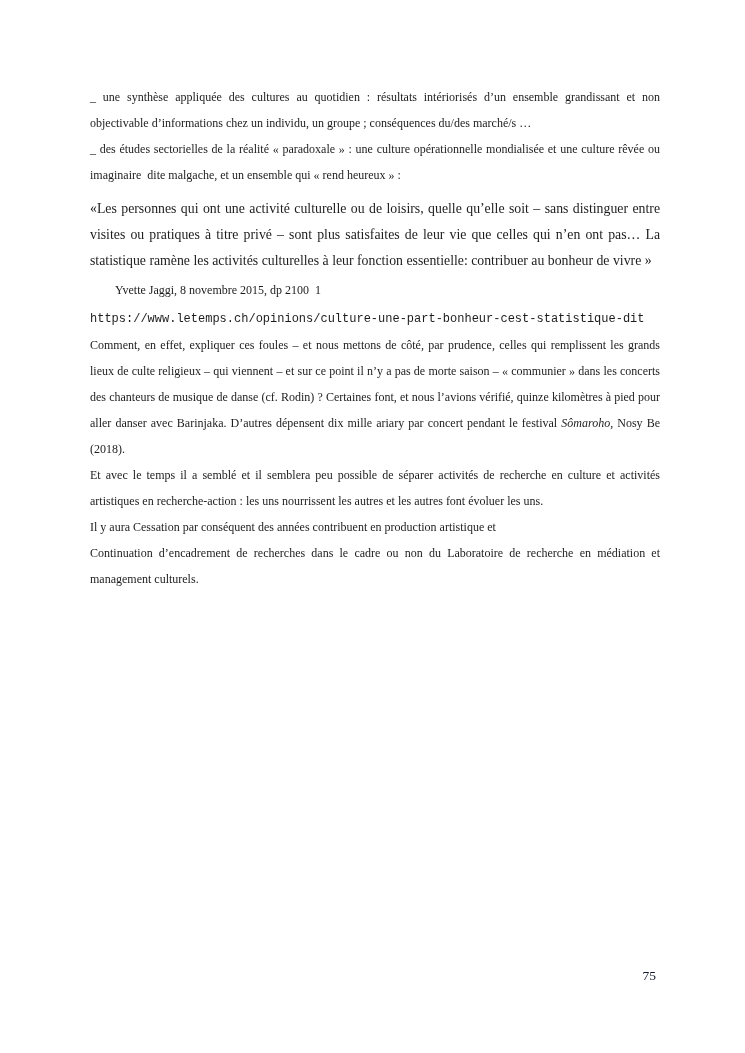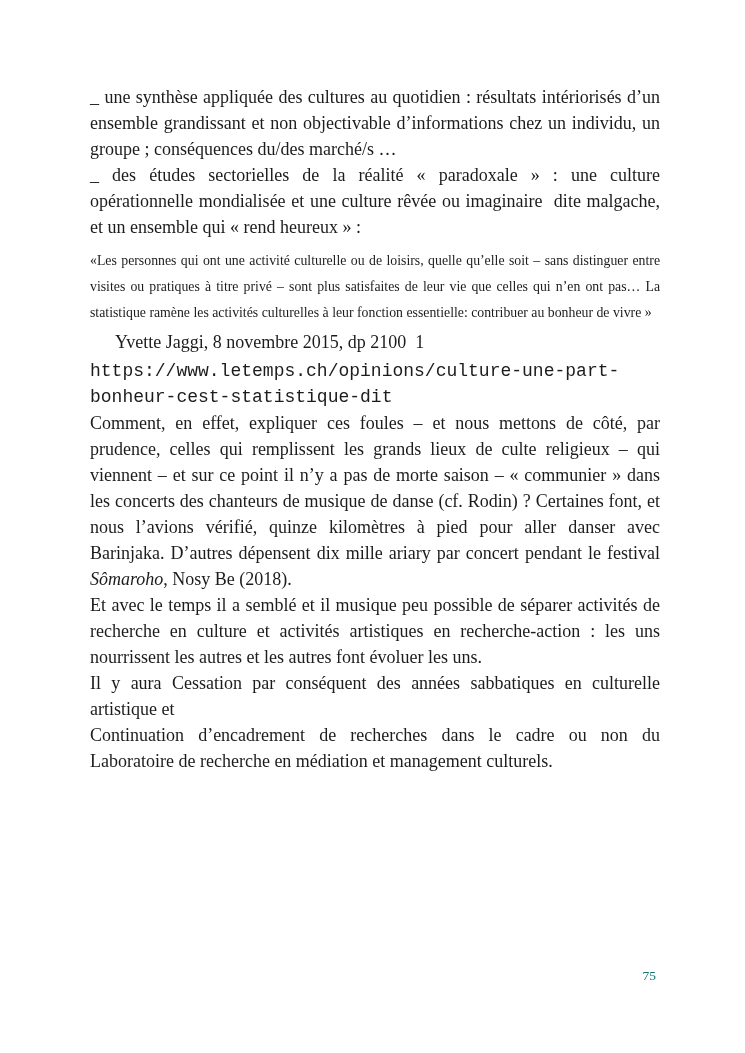--- a/index.html
+++ b/index.html
@@ -18,21 +18,21 @@
   }
   .content {
     position: absolute;
     left: 90px;
     top: 0;
     width: 570px;
     padding-top: 84px;
   }
   .content p {
     margin: 0;
-    font-size: 18px;
+    font-size: 12px;
     line-height: 26px;
     text-align: justify;
   }
   .para-2      { margin-top: 14px; }
   .quote {
     margin-top: 8px !important;
     font-size: 13.8px !important;
     line-height: 26px;
   }
   .quote-2     { margin-top: 0 !important; }
@@ -50,21 +50,21 @@
   .para-4      { margin-top: 12px; }
   .para-5      { margin-top: 15px; }
   .para-6      { margin-top: 0; }
   .italic      { font-style: italic; font-family: Liberation Serif, serif; }
   .page-number {
     position: absolute;
     top: 968px;
     right: 89px;
     font-size: 13.5px;
     line-height: 16px;
-    color: #0f766e;
+    color: #0f172a;
   }
 </style>
 </head>
 <body>
 
 <div class="page">
   <div class="content">
 
     <p class="para-1">_ une synthèse appliquée des cultures au quotidien : résultats intériorisés d’un ensemble grandissant et non objectivable d’informations chez un individu, un groupe ; conséquences du/des marché/s …</p>
 
@@ -73,20 +73,20 @@
     <p class="quote quote-1">«Les personnes qui ont une activité culturelle ou de loisirs, quelle qu’elle soit – sans distinguer entre visites ou pratiques à titre privé – sont plus satisfaites de leur vie que celles qui n’en ont pas… La statistique ramène les activités culturelles à leur fonction essentielle: contribuer au bonheur de vivre »</p>
 
 
     <p class="attribution">Yvette Jaggi, 8 novembre 2015, dp 2100&nbsp; 1</p>
 
     <p class="url-line">https://www.letemps.ch/opinions/culture-une-part-bonheur-cest-statistique-dit</p>
 
     <p class="para-3"><span>Comment, en effet, expliquer ces foules – et nous mettons de côté, par prudence, celles qui remplissent les grands lieux de culte religieux – qui viennent – et sur ce point il n’y a pas de morte saison – « communier » dans les concerts des chanteurs de musique de danse (cf. Rodin) ? Certaines font, et nous l’avions vérifié, quinze kilomètres à pied pour aller danser avec Barinjaka. D’autres dépensent dix mille ariary par concert pendant le festival </span><span class="italic">Sômaroho</span><span>, Nosy Be (2018).</span></p>
 
 
-    <p class="para-5">Et avec le temps il a semblé et il musique peu possible de séparer activités de recherche en culture et activités artistiques en recherche-action : les uns nourrissent les autres et les autres font évoluer les uns.</p>
+    <p class="para-5">Et avec le temps il a semblé et il semblera peu possible de séparer activités de recherche en culture et activités artistiques en recherche-action : les uns nourrissent les autres et les autres font évoluer les uns.</p>
 
-    <p class="para-6"><span>Il y aura Cessation par conséquent des années sabbatiques en culturelle artistique et</span><br><span>Continuation d’encadrement de recherches dans le cadre ou non du Laboratoire de recherche en médiation et management culturels.</span></p>
+    <p class="para-6"><span>Il y aura Cessation par conséquent des années contribuent en production artistique et</span><br><span>Continuation d’encadrement de recherches dans le cadre ou non du Laboratoire de recherche en médiation et management culturels.</span></p>
 
   </div>
 
   <div class="page-number">75</div>
 </div>
 
 </body></html>

